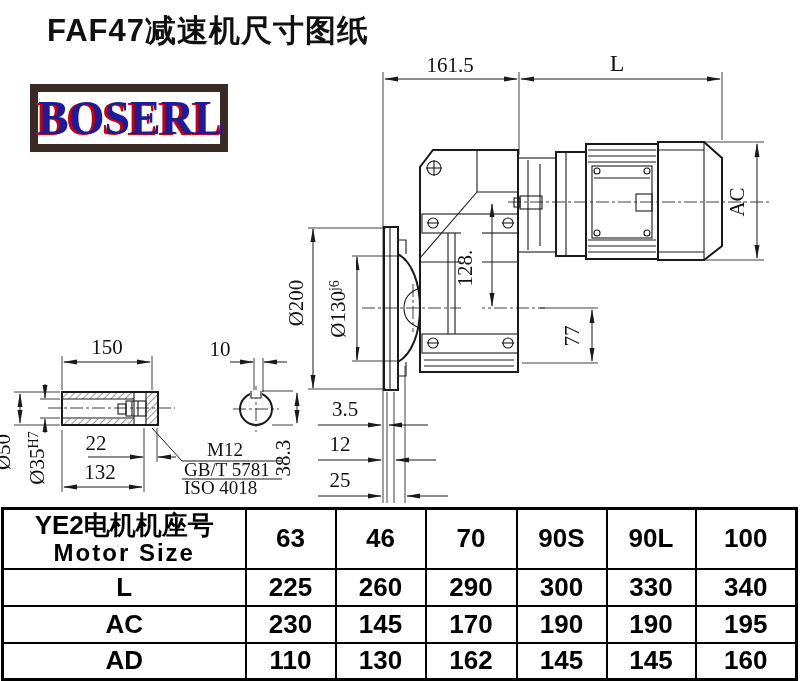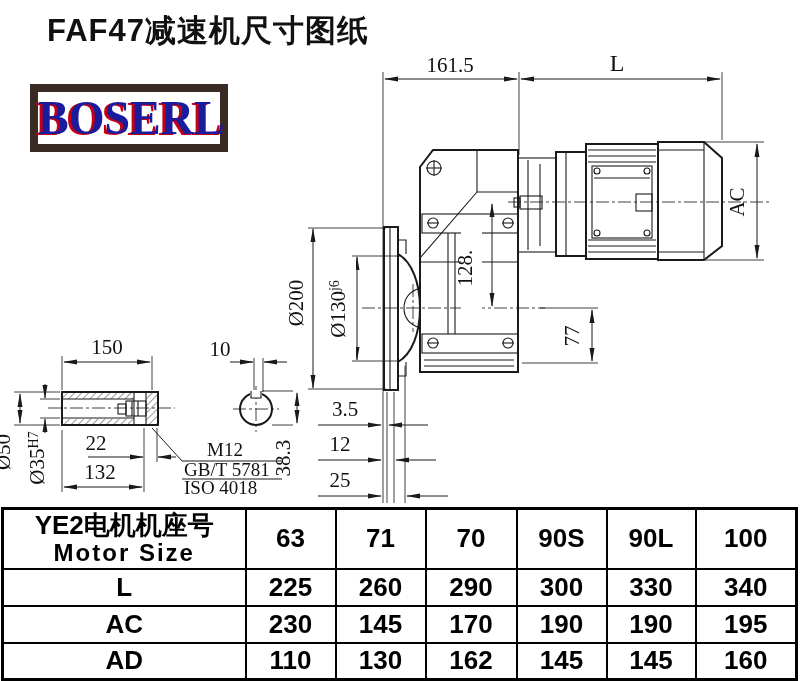--- a/index.html
+++ b/index.html
@@ -270,21 +270,21 @@
         <col style="width:89px">
         <col>
     </colgroup>
     <tbody>
         <tr style="height:60px">
       <td>
         <div class="hzh">YE2电机机座号</div>
         <div class="hen">Motor Size</div>
       </td>
       <td class="num">63</td>
-      <td class="num">71</td>
+      <td class="num">46</td>
       <td class="num">70</td>
       <td class="num">90S</td>
       <td class="num">90L</td>
       <td class="num">100</td>
     </tr>
     <tr style="height:37px">
       <td class="num">L</td>
       <td class="num">225</td>
       <td class="num">260</td>
       <td class="num">290</td>

